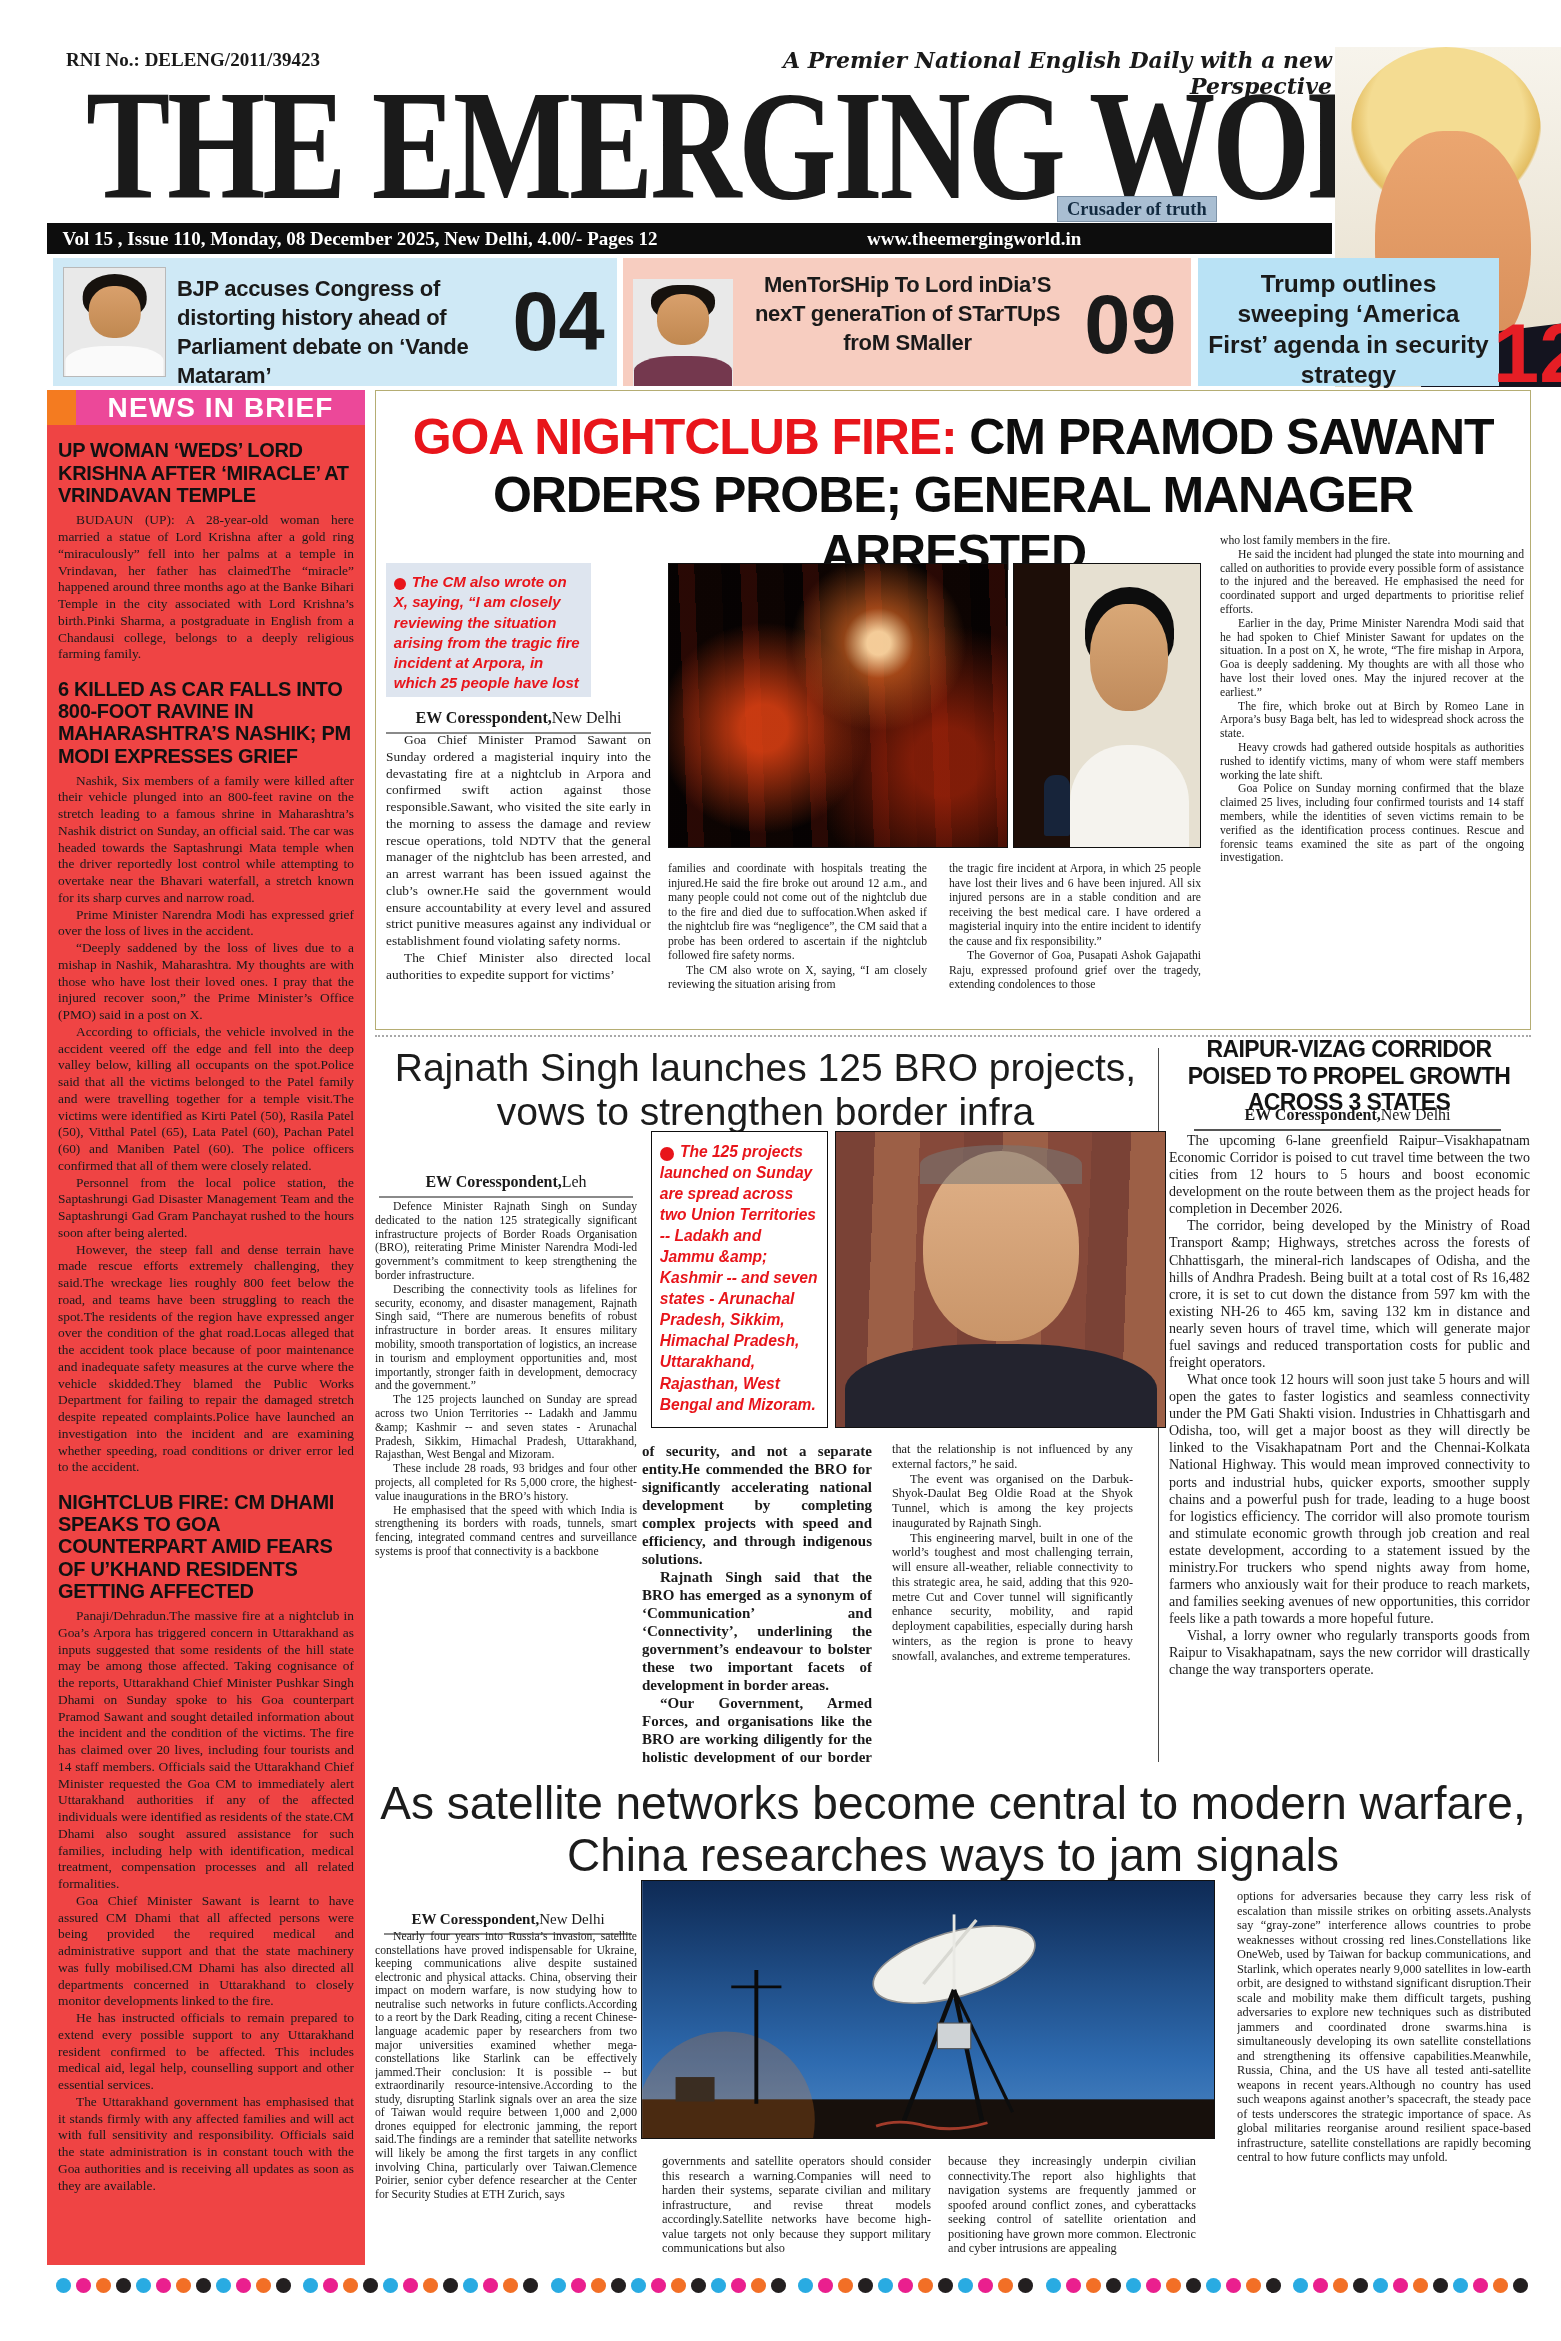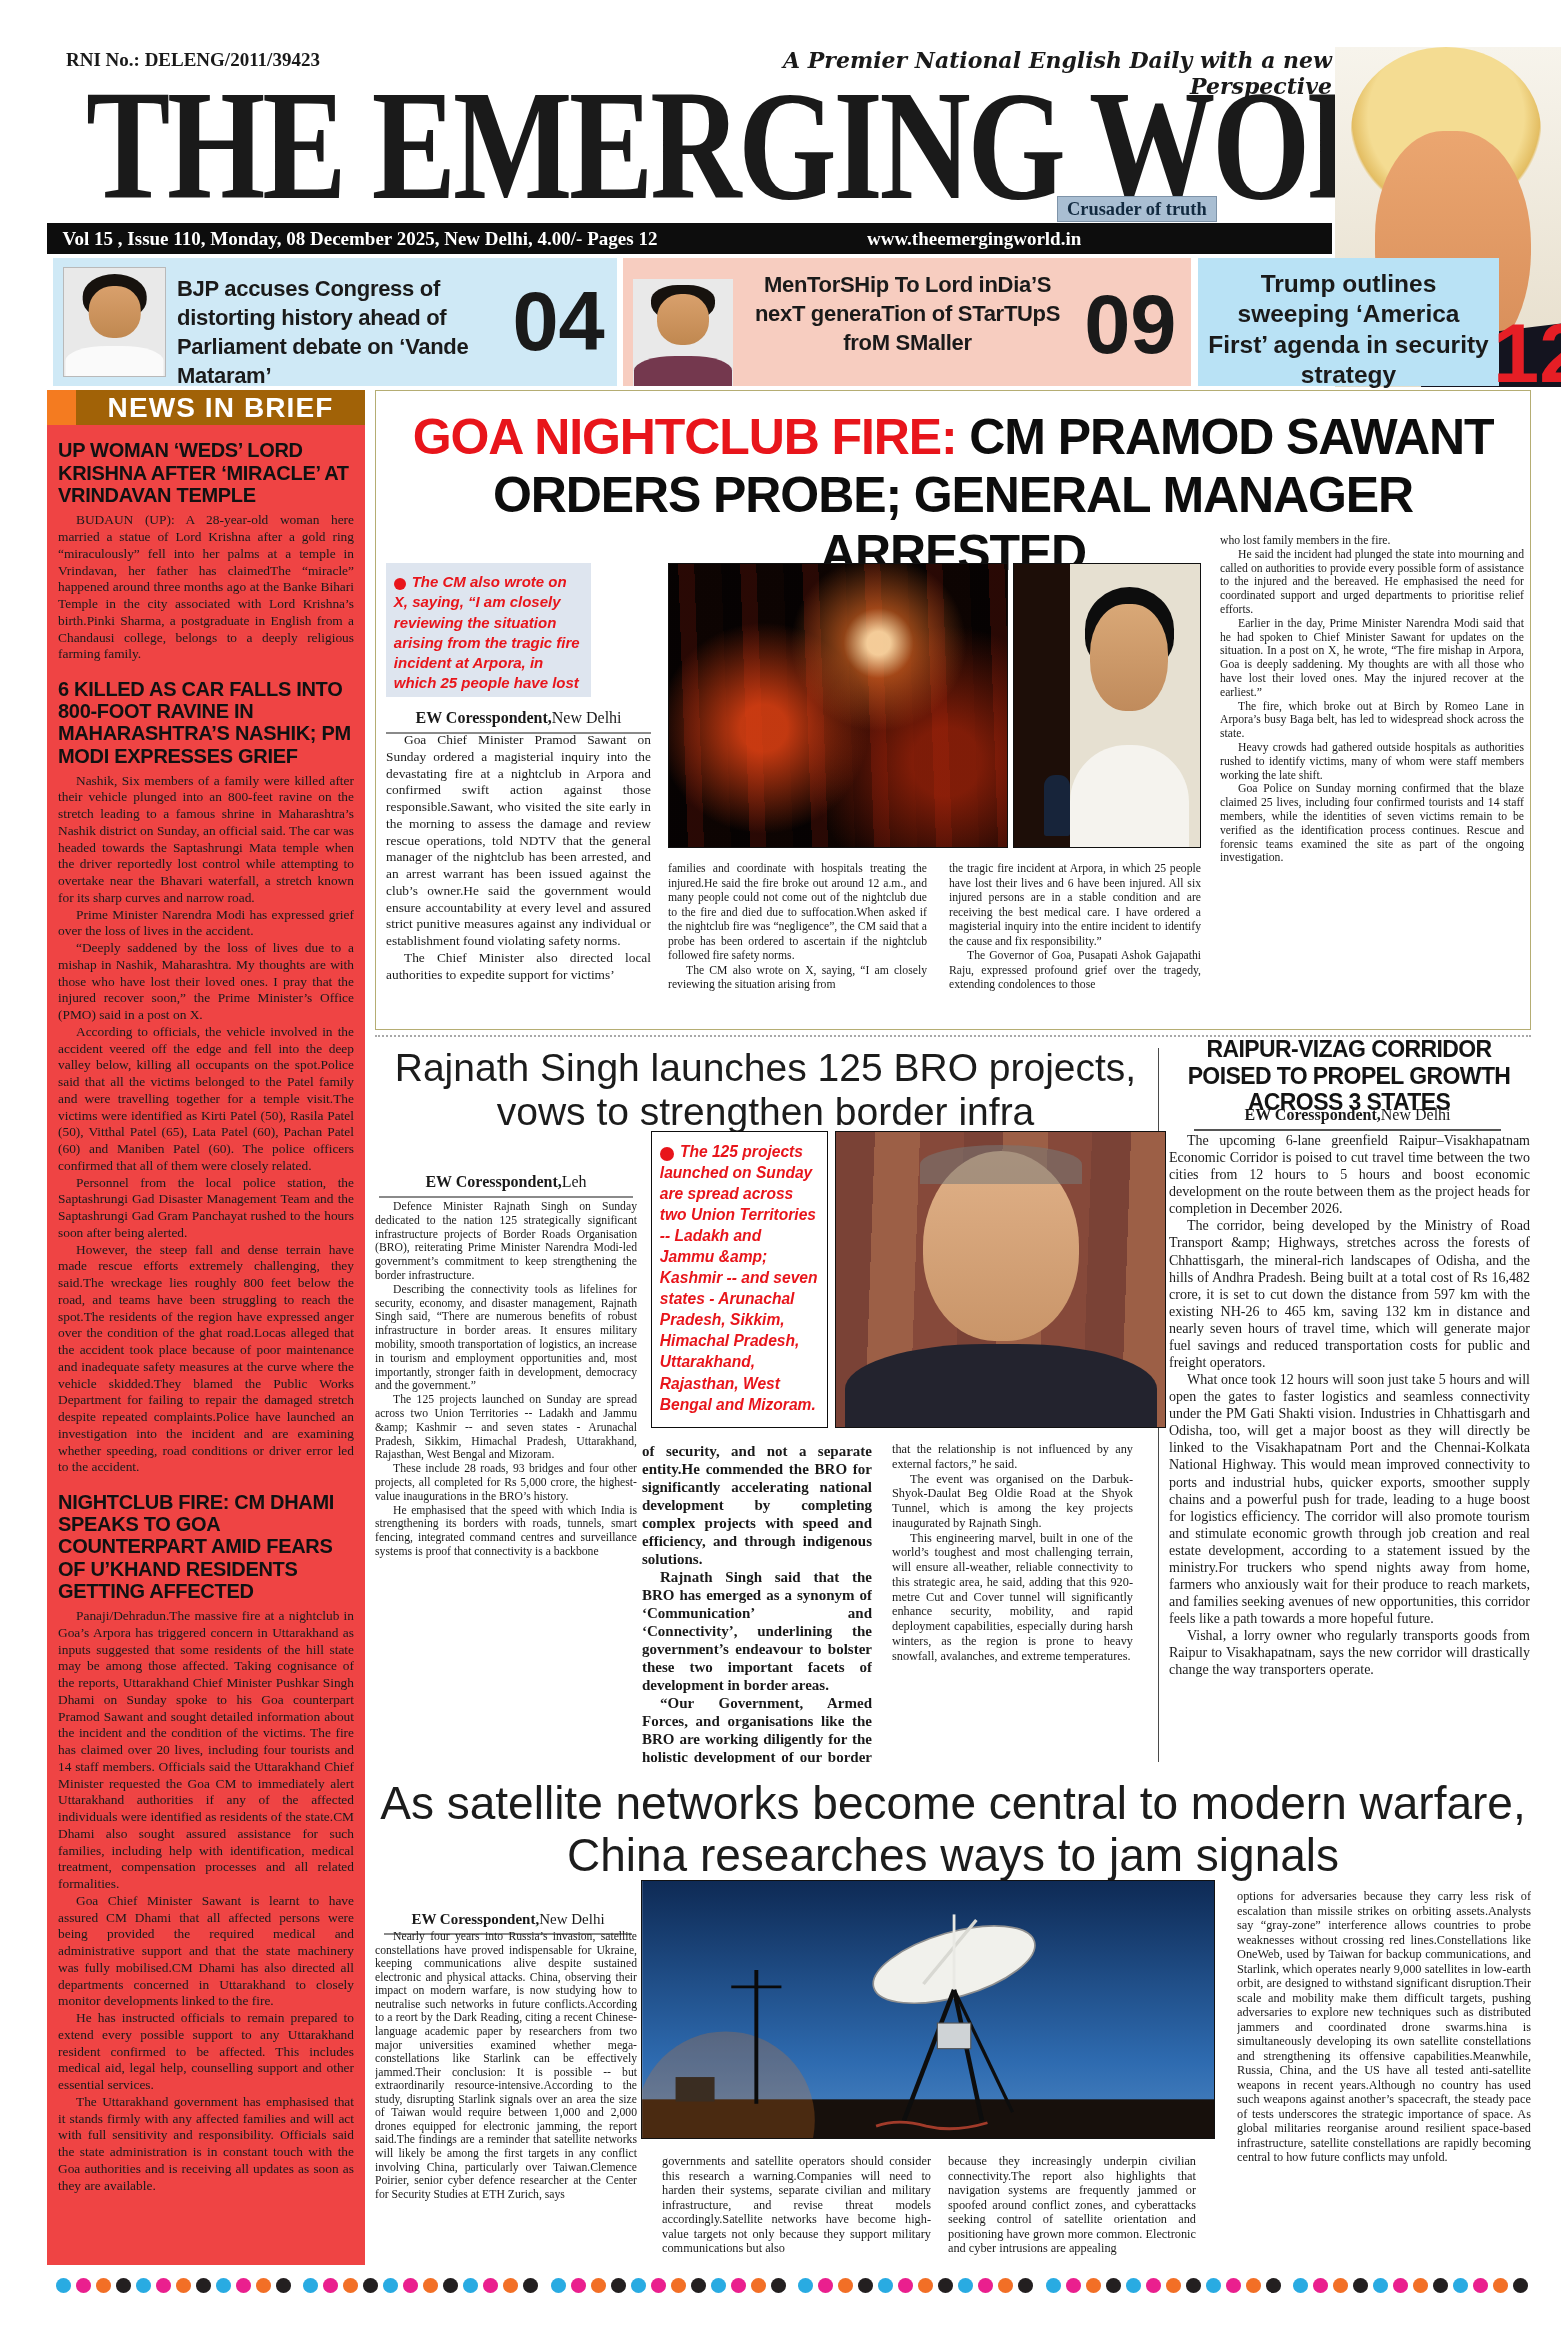--- a/index.html
+++ b/index.html
@@ -34,21 +34,21 @@
              background:#17120e; border-radius:50% 50% 45% 45%; }
   .ph-face { position:absolute; left:50%; transform:translateX(-50%); top:17%; width:52%; height:48%;
              background:linear-gradient(#d9a06c,#c08850); border-radius:46%; }
   .ph-body { position:absolute; left:50%; transform:translateX(-50%); bottom:-4%; width:98%; height:32%;
              background:#fafafa; border-radius:42% 42% 0 0; }
 
   
   .rail { left:47px; top:390px; width:318px; height:1875px; }
   .rail-head { display:flex; height:35px; }
   .rail-head .sq { width:29px; background:#f47b20; }
-  .rail-head .bar { flex:1; background:#a16207; color:#fff; text-align:center;
+  .rail-head .bar { flex:1; background:#ec4899; color:#fff; text-align:center;
                     font-family:"Liberation Sans", sans-serif; font-weight:800; font-size:28px;
                     line-height:35px; letter-spacing:1.1px; }
   .rail-body { background:#ef4444; height:1840px; padding:12.3px 11px 5.6px 11px; overflow:hidden; }
   .brief-h { font-family:"Liberation Sans", sans-serif; font-weight:800; font-size:20px; line-height:1.12;
              letter-spacing:-0.3px; color:#111; margin:14.5px 0 5.6px 0; }
   .brief-h:first-child { margin-top:2.2px; }
   .rail-body .article p { font-size:13.4px; line-height:1.25; }
 
   
   .article p { text-align:justify; text-indent:18px; margin:0; }

